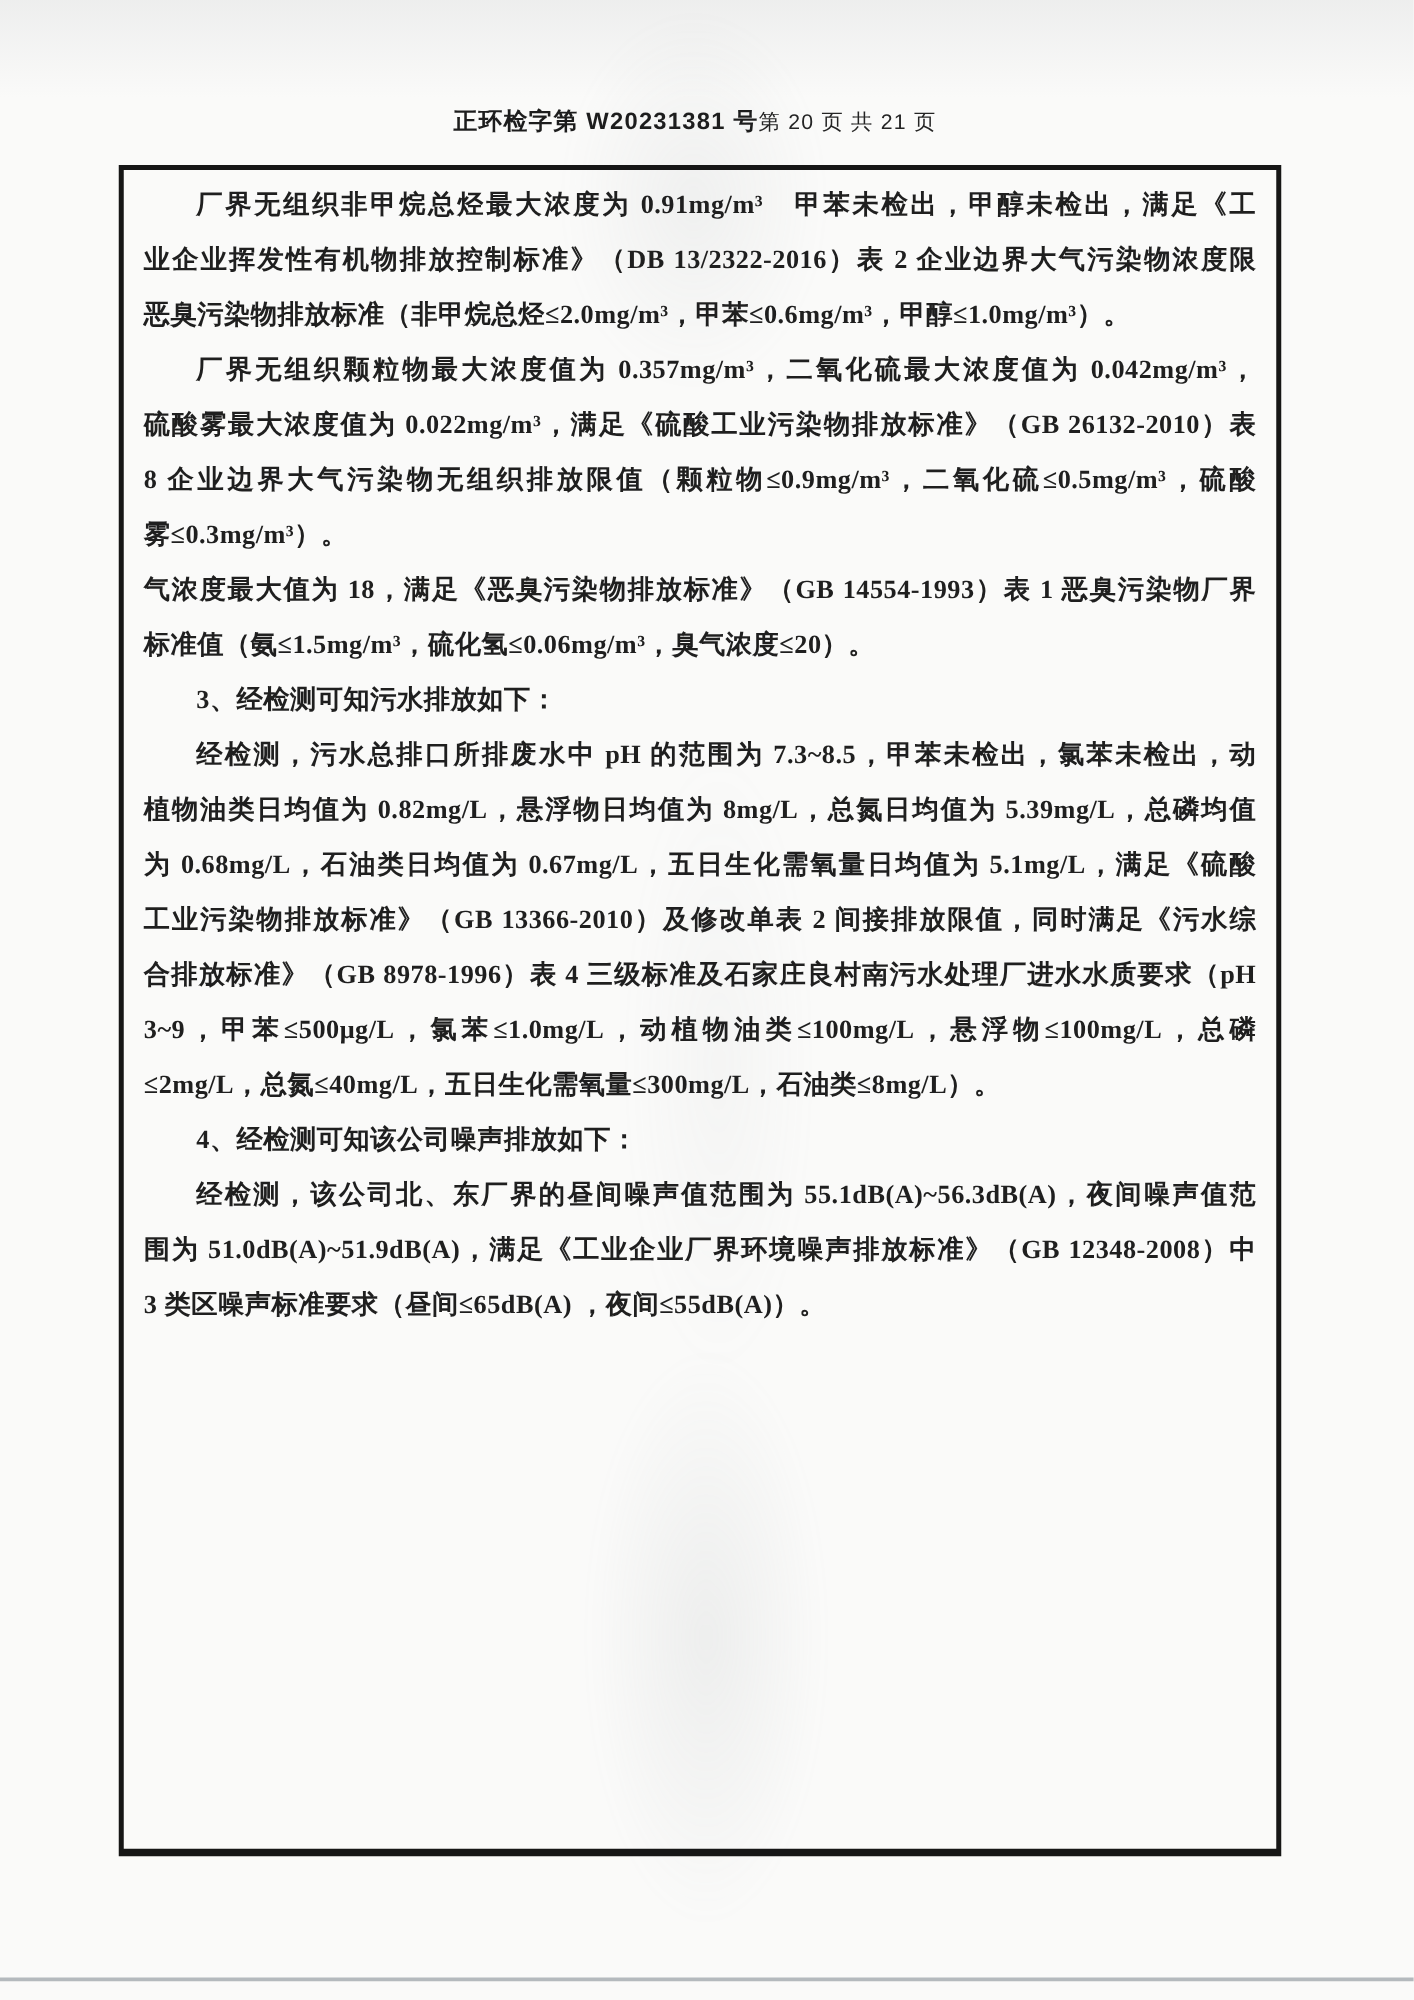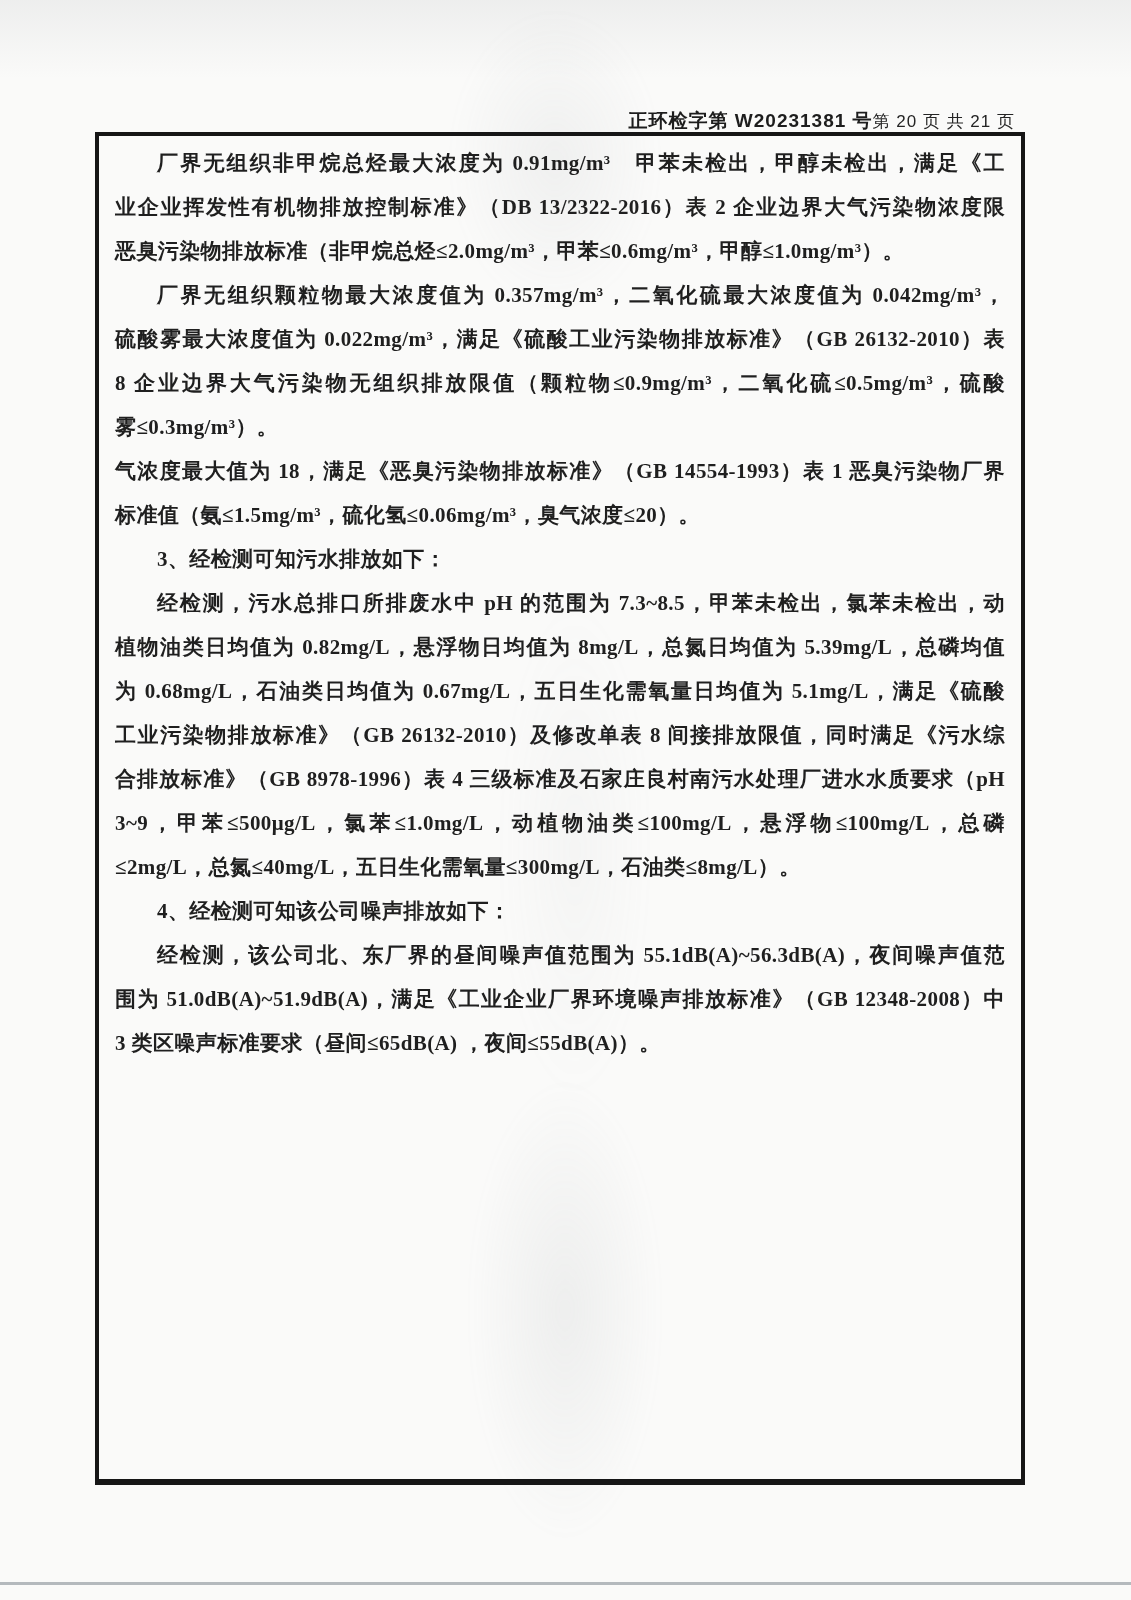--- a/index.html
+++ b/index.html
@@ -32,22 +32,22 @@
   .smudge.s2{left:470px;top:1080px;width:190px;height:460px;
     background:radial-gradient(closest-side,rgba(150,156,160,0.12),rgba(150,156,160,0));}
   .smudge.s3{left:500px;top:600px;width:150px;height:500px;
     background:radial-gradient(closest-side,rgba(160,165,168,0.06),rgba(160,165,168,0));}
   .scan-bottom-line{
     position:absolute;left:0;top:1582px;width:100%;height:3px;
     background:var(--scanline);
   }
   
   .page-header{
-    position:absolute;left:97px;top:108px;width:918px;
-    display:flex;justify-content:flex-end;align-items:baseline;
+    position:absolute;left:97px;top:84px;width:918px;
+    display:flex;justify-content:center;align-items:baseline;
   }
   .report-no{
     font-family:"Liberation Sans","DejaVu Sans",sans-serif;
     font-weight:600;font-size:19px;letter-spacing:1px;color:#1d1d1d;
   }
   .page-no{
     font-family:"Liberation Sans","DejaVu Sans",sans-serif;
     font-weight:400;font-size:17px;letter-spacing:1px;color:#242424;
   }
   
@@ -89,21 +89,21 @@
   <div class="line indent fill">厂界无组织颗粒物最大浓度值为 0.357mg/m³，二氧化硫最大浓度值为 0.042mg/m³，</div>
   <div class="line fill">硫酸雾最大浓度值为 0.022mg/m³，满足《硫酸工业污染物排放标准》（GB 26132-2010）表</div>
   <div class="line fill">8 企业边界大气污染物无组织排放限值（颗粒物≤0.9mg/m³，二氧化硫≤0.5mg/m³，硫酸</div>
   <div class="line">雾≤0.3mg/m³）。</div>
   <div class="line fill">气浓度最大值为 18，满足《恶臭污染物排放标准》（GB 14554-1993）表 1 恶臭污染物厂界</div>
   <div class="line">标准值（氨≤1.5mg/m³，硫化氢≤0.06mg/m³，臭气浓度≤20）。</div>
   <div class="line indent">3、经检测可知污水排放如下：</div>
   <div class="line indent fill">经检测，污水总排口所排废水中 pH 的范围为 7.3~8.5，甲苯未检出，氯苯未检出，动</div>
   <div class="line fill">植物油类日均值为 0.82mg/L，悬浮物日均值为 8mg/L，总氮日均值为 5.39mg/L，总磷均值</div>
   <div class="line fill">为 0.68mg/L，石油类日均值为 0.67mg/L，五日生化需氧量日均值为 5.1mg/L，满足《硫酸</div>
-  <div class="line fill">工业污染物排放标准》（GB 26132-2010）及修改单表 8 间接排放限值，同时满足《污水综</div>
+  <div class="line fill">工业污染物排放标准》（GB 13366-2010）及修改单表 2 间接排放限值，同时满足《污水综</div>
   <div class="line fill">合排放标准》（GB 8978-1996）表 4 三级标准及石家庄良村南污水处理厂进水水质要求（pH</div>
   <div class="line fill">3~9，甲苯≤500μg/L，氯苯≤1.0mg/L，动植物油类≤100mg/L，悬浮物≤100mg/L，总磷</div>
   <div class="line">≤2mg/L，总氮≤40mg/L，五日生化需氧量≤300mg/L，石油类≤8mg/L）。</div>
   <div class="line indent">4、经检测可知该公司噪声排放如下：</div>
   <div class="line indent fill">经检测，该公司北、东厂界的昼间噪声值范围为 55.1dB(A)~56.3dB(A)，夜间噪声值范</div>
   <div class="line fill">围为 51.0dB(A)~51.9dB(A)，满足《工业企业厂界环境噪声排放标准》（GB 12348-2008）中</div>
   <div class="line">3 类区噪声标准要求（昼间≤65dB(A) ，夜间≤55dB(A)）。</div>
 </div>
 
 <div class="scan-bottom-line"></div>

